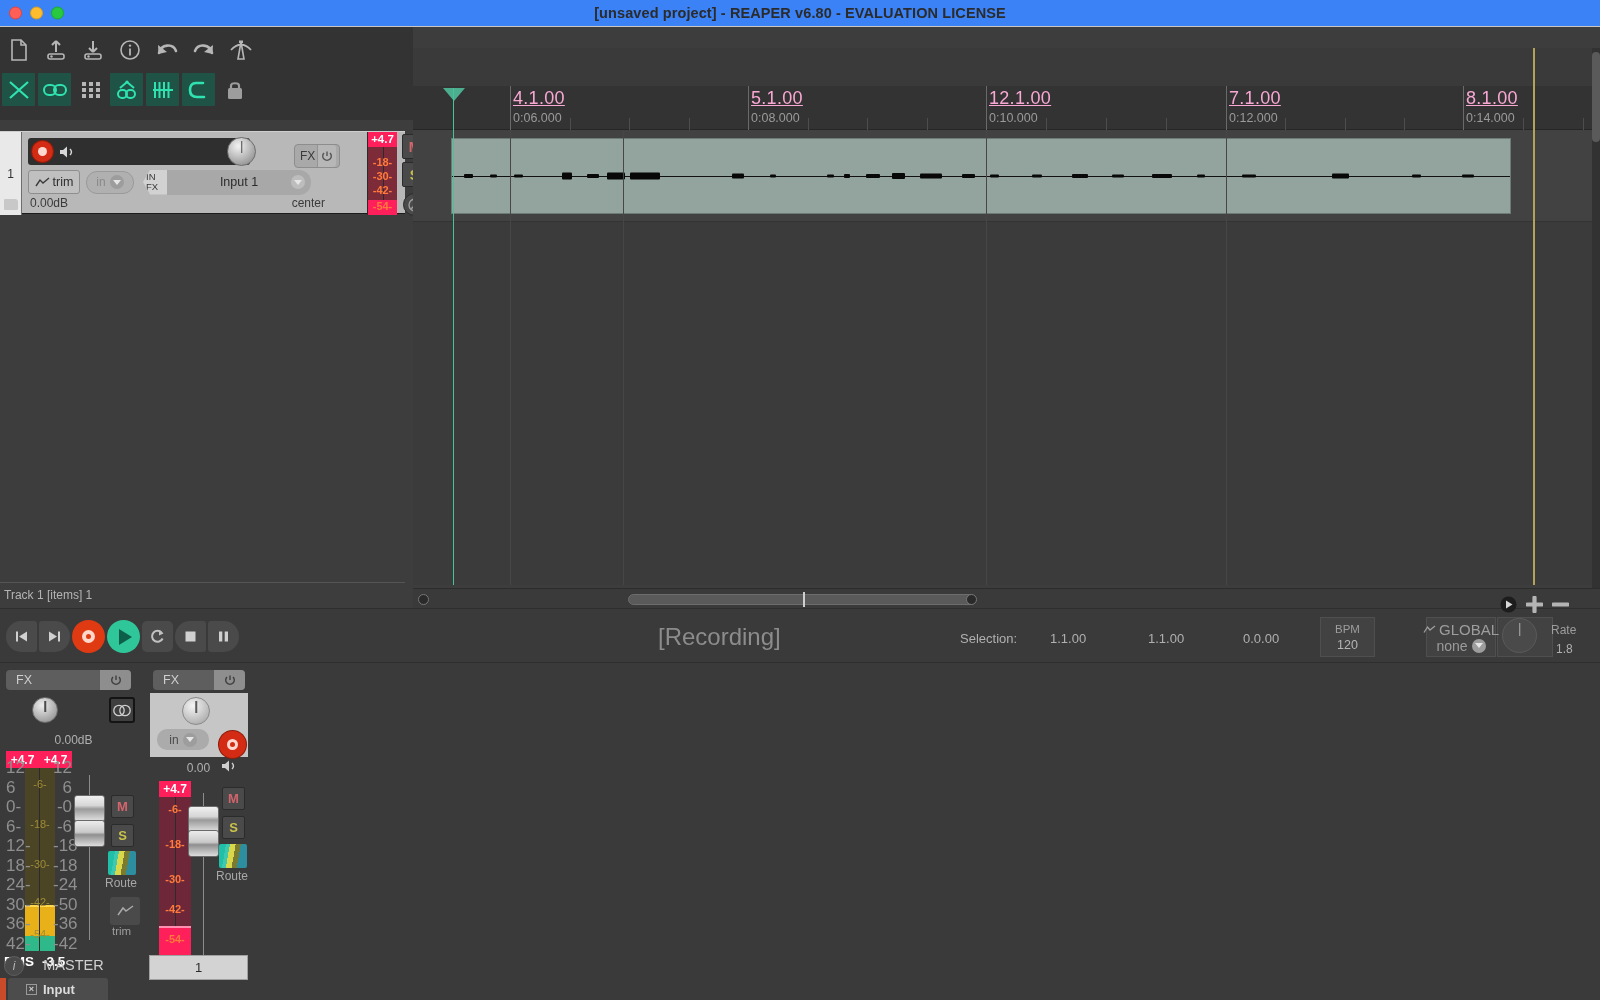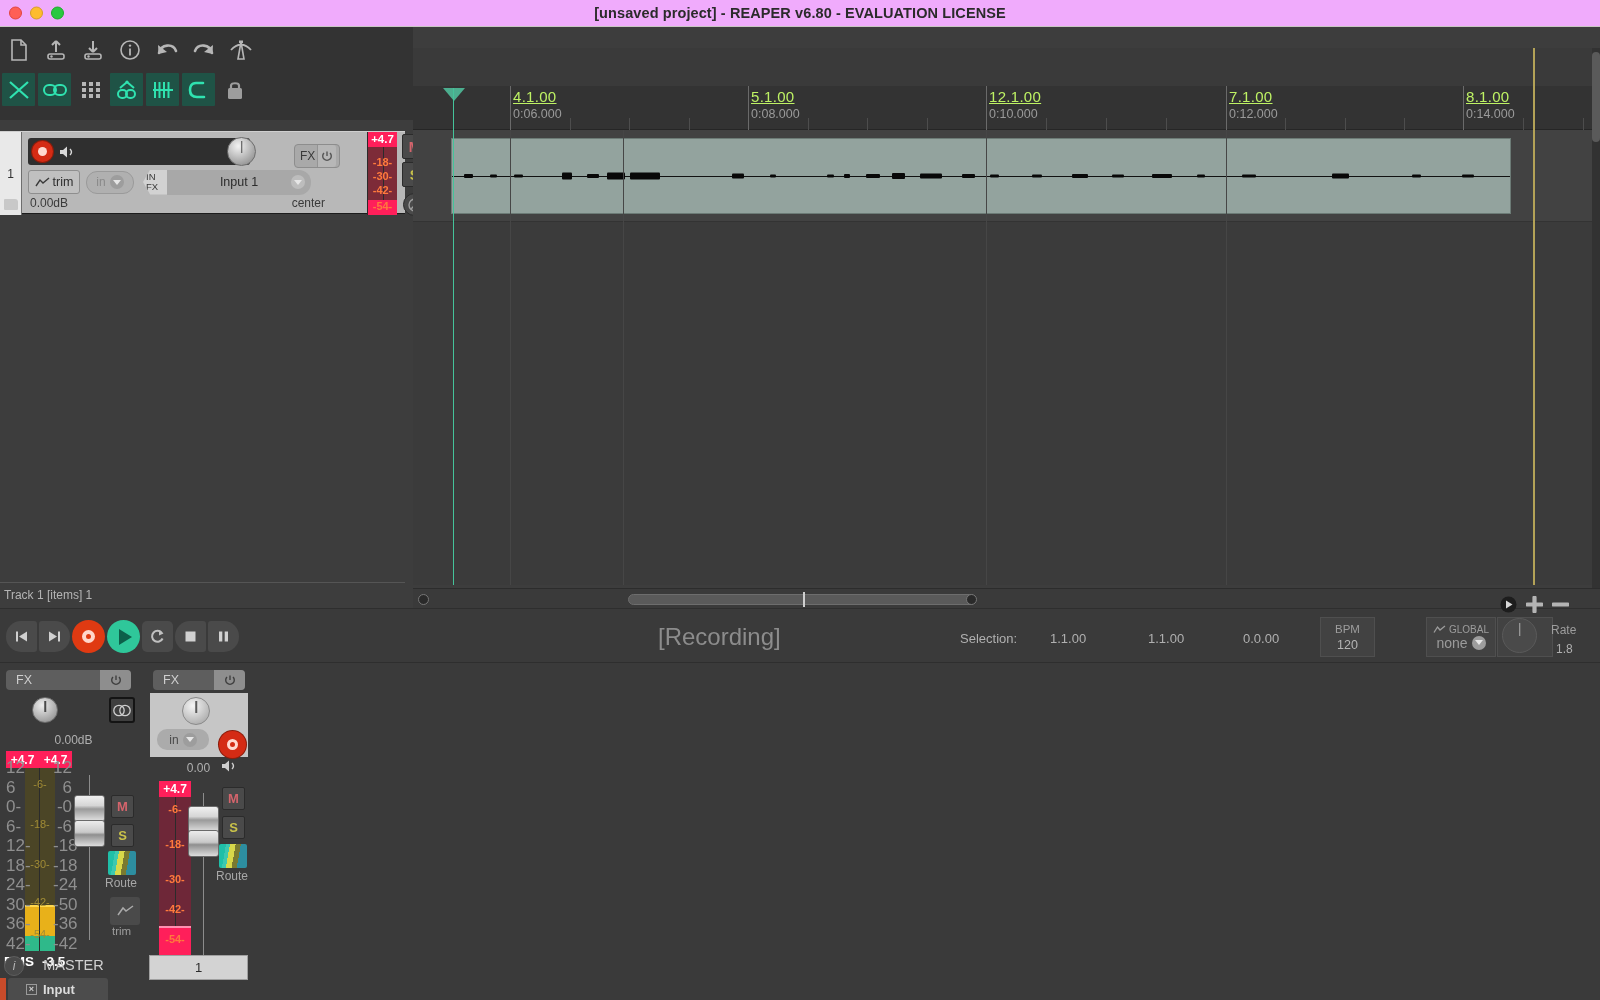--- a/index.html
+++ b/index.html
@@ -7,21 +7,21 @@
   body {
     font-family: "Liberation Sans", sans-serif;
     background:#3d3d3d; color:#c8c8c8;
     -webkit-font-smoothing: antialiased;
   }
   .app { position:relative; width:1600px; height:1000px; }
 
   
   .titlebar {
     position:absolute; left:0; top:0; width:1600px; height:27px;
-    background:#f0abfc; border-bottom:1px solid #c9c6c3;
+    background:#3b82f6; border-bottom:1px solid #c9c6c3;
     display:flex; align-items:center;
   }
   .traffic { position:absolute; left:9px; top:50%; transform:translateY(-50%); display:flex; gap:8px; }
   .tl { width:13px; height:13px; border-radius:50%; }
   .tl.red{ background:#ff5f57; border:1px solid #e0443e;}
   .tl.yellow{ background:#febc2e; border:1px solid #d79d23;}
   .tl.green{ background:#28c840; border:1px solid #1aab29;}
   .title-text {
     width:100%; text-align:center; font-size:14.5px; font-weight:bold;
     color:#2b2b2b; letter-spacing:0.1px;
@@ -147,21 +147,21 @@
   .tcp-hr { position:absolute; left:0; top:462px; width:405px; height:1px; background:#555;}
 
   
   .arrange { position:absolute; left:413px; top:48px; width:1187px; height:537px; background:#3b3b3b;}
   .ruler {
     position:absolute; left:0; top:0; width:1187px; height:82px; background:#333333;
     border-bottom:1px solid #262626;
   }
   .ruler-top { position:absolute; left:0; top:0; width:100%; height:38px; background:#3a3a3a;}
   .rmark { position:absolute; top:40px; }
-  .rmark .bar { font-size:15px; color:#bef264; text-decoration:underline; letter-spacing:0.3px;}
+  .rmark .bar { font-size:18px; color:#f9a8d4; text-decoration:underline; letter-spacing:0.3px;}
   .rmark .tc { font-size:12.5px; color:#9a9a9a; margin-top:2px;}
   .rline { position:absolute; top:38px; width:1px; height:44px; background:#6a6a6a;}
   .rtick { position:absolute; top:70px; width:1px; height:12px; background:#4d4d4d;}
   .playcursor-head {
     position:absolute; left:30px; top:40px; width:0;height:0;
     border-left:11px solid transparent;border-right:11px solid transparent;border-top:13px solid #4cae8f;
   }
   .editcursor { position:absolute; left:40px; top:40px; width:1px; height:497px; background:#45c39a;}
   .playcursor { position:absolute; left:1120px; top:0; width:2px; height:537px; background:#b3a257;}
 
@@ -220,21 +220,21 @@
 
   .tp-cell {
     position:absolute; top:8px; height:40px; background:#424242; border:1px solid #4f4f4f;
     display:flex;flex-direction:column;align-items:center;justify-content:center;
   }
   .tp-cell .cap{font-size:11.5px;color:#9d9d9d;}
   .tp-cell .val{font-size:12.5px;color:#b5b5b5;margin-top:3px;}
   .bpm-cell{left:1320px;width:55px;}
   .ts-cell{left:1453px;width:56px;margin-left:44px;}
   .glob-cell{left:1426px;width:70px;}
-  .glob-cell .gl{display:flex;align-items:center;gap:3px;font-size:10px;color:#9d9d9d;}
+  .glob-cell .gl{display:flex;align-items:center;gap:3px;font-size:15px;color:#9d9d9d;}
   .glob-cell .gv{display:flex;align-items:center;gap:4px;font-size:14px;color:#9b9b9b;}
   .ratek { position:absolute; left:1502px; top:9px; width:35px;height:35px;border-radius:50%;
     background:#4a4a4a;border:1px solid #5a5a5a;}
   .ratek:after{content:"";position:absolute;left:50%;top:4px;width:1.5px;height:13px;background:#b0b0b0;transform:translateX(-50%);}
   .ratelbl{position:absolute;left:1551px;top:14px;font-size:12px;color:#9d9d9d;}
   .rateval{position:absolute;left:1556px;top:33px;font-size:12px;color:#b0b0b0;}
   .tp-topicons{position:absolute;left:1500px;top:-13px;display:flex;align-items:center;gap:9px;}
 
   
   .mixer { position:absolute; left:0; top:663px; width:250px; height:337px; background:#3a3a3a;}

